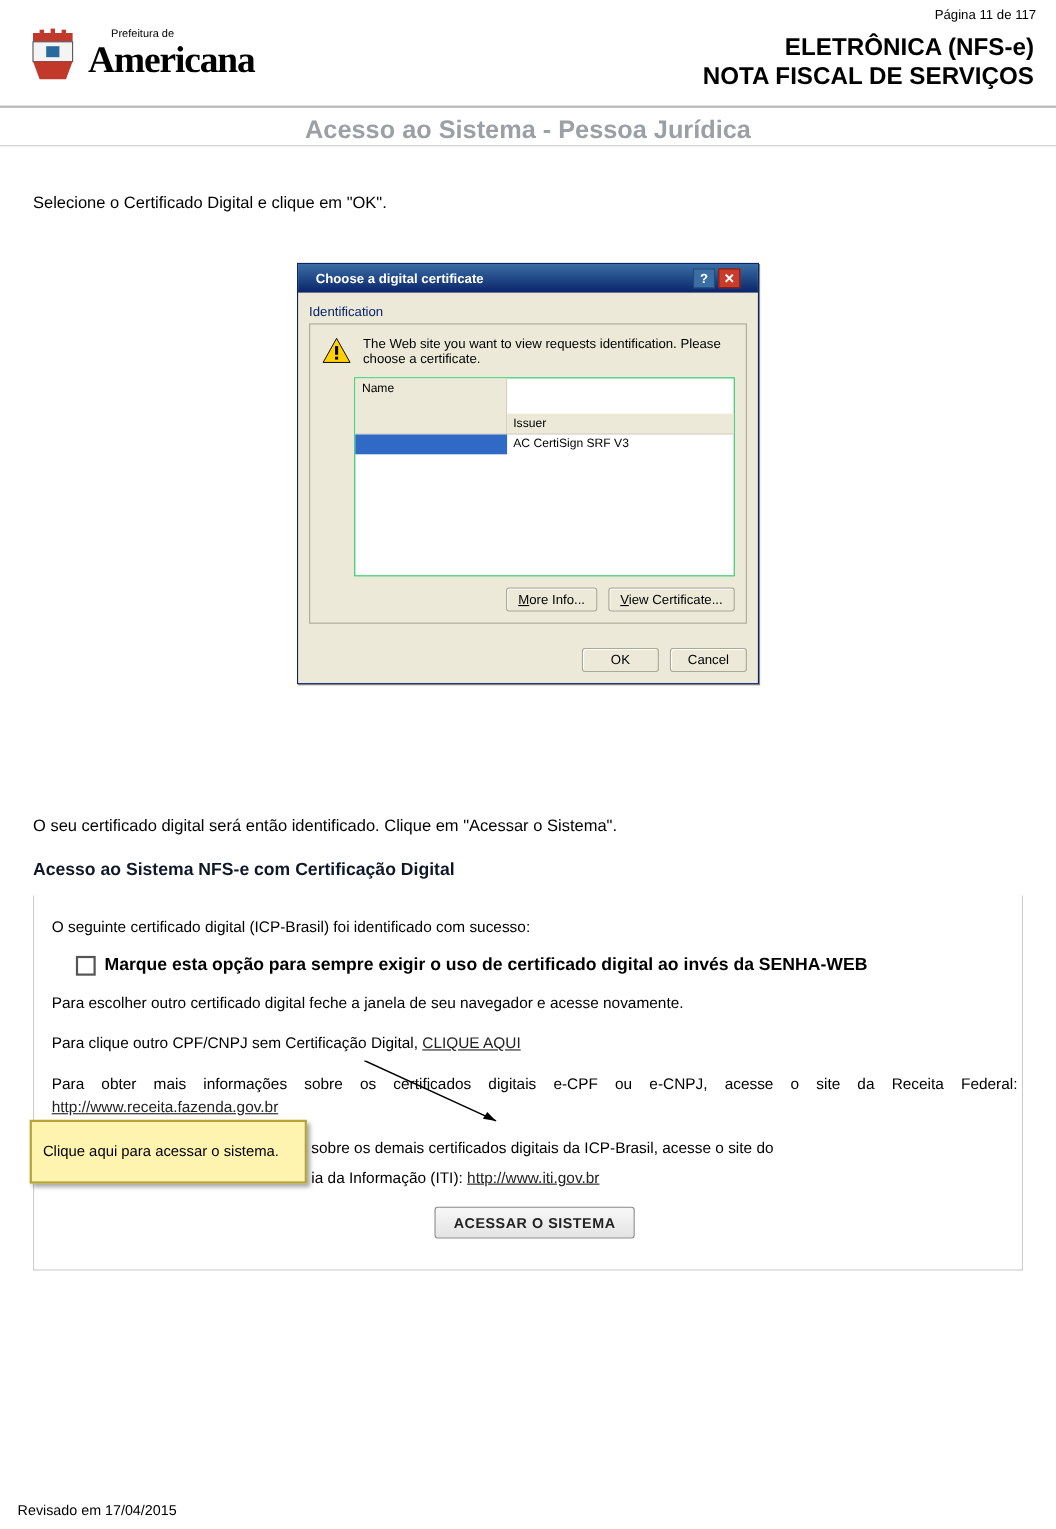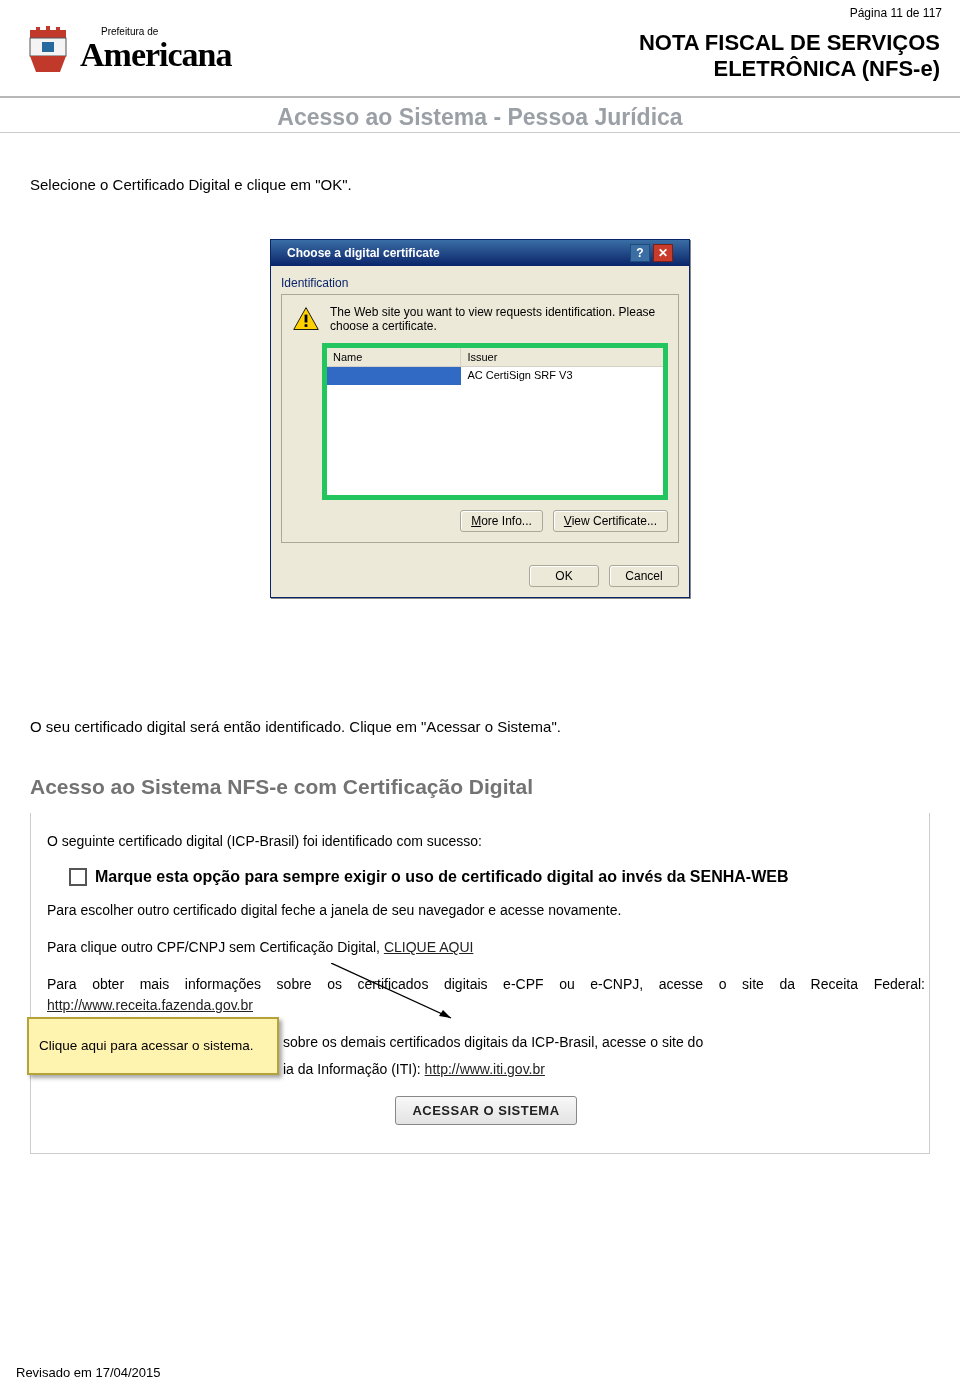--- a/index.html
+++ b/index.html
@@ -64,47 +64,47 @@
   .tb-icons .close { color:#fff;}
   .dlg-body { padding:10px 10px 12px 10px; }
   .group-label { color:#0a246a; font-size:12px; margin-bottom:4px; }
   .fieldset {
     border:1px solid #aca899; padding:10px; position:relative;
     background:#ece9d8;
   }
   .warn-row { display:flex; gap:10px; align-items:flex-end; margin-bottom:10px;}
   .warn-icon { width:28px; flex:0 0 28px; }
   .cert-list {
-    border:5px solid #22c55e; background:#fff; margin:4px 0 0 30px;
+    border:1px solid #22c55e; background:#fff; margin:4px 0 0 30px;
   }
   .cert-head { display:flex; font-size:11px; }
   .cert-head div { padding:3px 6px; border-right:1px solid #d4d0c8; border-bottom:1px solid #d4d0c8; background:#ece9d8;}
   .col-name { width:40%; }
-  .col-issuer { width:60%; border-right:none !important;}
+  .col-issuer { width:60%; border-right:none !important;margin-top:32px;}
   .cert-row { display:flex; font-size:11px; height:18px; }
   .cert-row .c1 { width:40%; background:#316ac5; }
   .cert-row .c2 { width:60%; padding:2px 6px; }
   .cert-empty { height:110px; }
   .btn-row { display:flex; justify-content:flex-end; gap:10px; margin-top:10px;}
   .btn {
     font-size:12px; padding:3px 10px; background:#ece9d8;
     border:1px solid #aca899; border-radius:3px;
     box-shadow: inset 1px 1px 0 #fff;
   }
   .btn u { text-decoration: underline; }
   .ok-row { display:flex; justify-content:flex-end; gap:10px; padding:10px;}
   .ok-row .btn { min-width:70px; }
 
   .instr2 { margin-top:120px; font-size:15px; }
 
   
   .panel-title {
     font-family: Verdana, Arial, sans-serif;
-    font-size:21px; font-weight:bold; color:#737373;
-    margin-top:40px;
+    font-size:16px; font-weight:bold; color:#0f172a;
+    margin-top:23px;
   }
   .panel {
     border:1px solid #ccc; border-top:none;
     margin-top:14px; padding:18px 4px 28px 16px;
     font-family: Verdana, Arial, sans-serif; font-size:14px;
     position:relative;
   }
   .panel p { margin-bottom:16px; line-height:1.5; }
   .chk-row { display:flex; align-items:center; gap:8px; margin:6px 0 14px 22px;}
   .chk { width:18px; height:18px; border:2px solid #555; background:#fff; flex:0 0 18px;}
@@ -156,22 +156,22 @@
       <rect x="34" y="3" width="4" height="6" fill="#c0392b"></rect>
       <rect x="20" y="18" width="12" height="10" fill="#276a9e"></rect>
     </svg>
     <div class="logo-text">
       <div class="pref">Prefeitura de</div>
       <div class="city">Americana</div>
     </div>
   </div>
 
   <div class="doc-title">
+    <div>ELETRÔNICA (NFS-e)</div>
     <div>NOTA FISCAL DE SERVIÇOS</div>
-    <div>ELETRÔNICA (NFS-e)</div>
   </div>
 </div>
 <div class="hr1"></div>
 <div class="sub-title">Acesso ao Sistema - Pessoa Jurídica</div>
 <div class="hr2"></div>
 
 <div class="content">
 
   <p class="instr1">Selecione o Certificado Digital e clique em "OK".</p>
 

